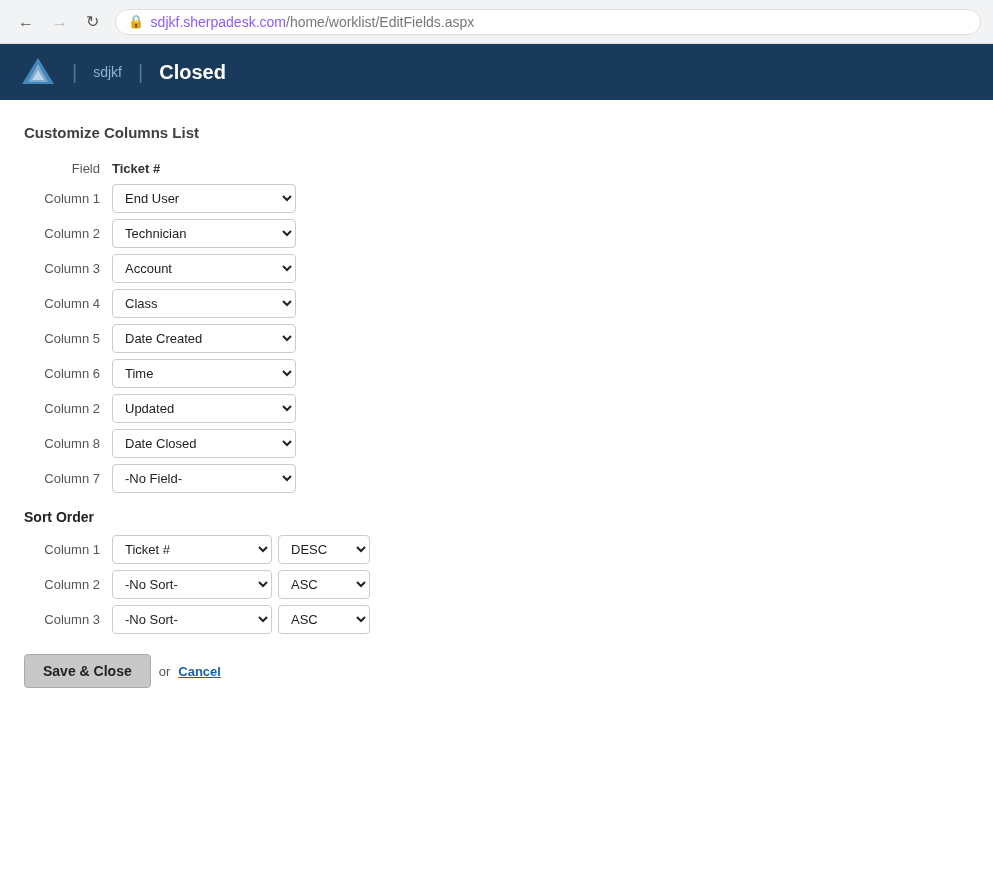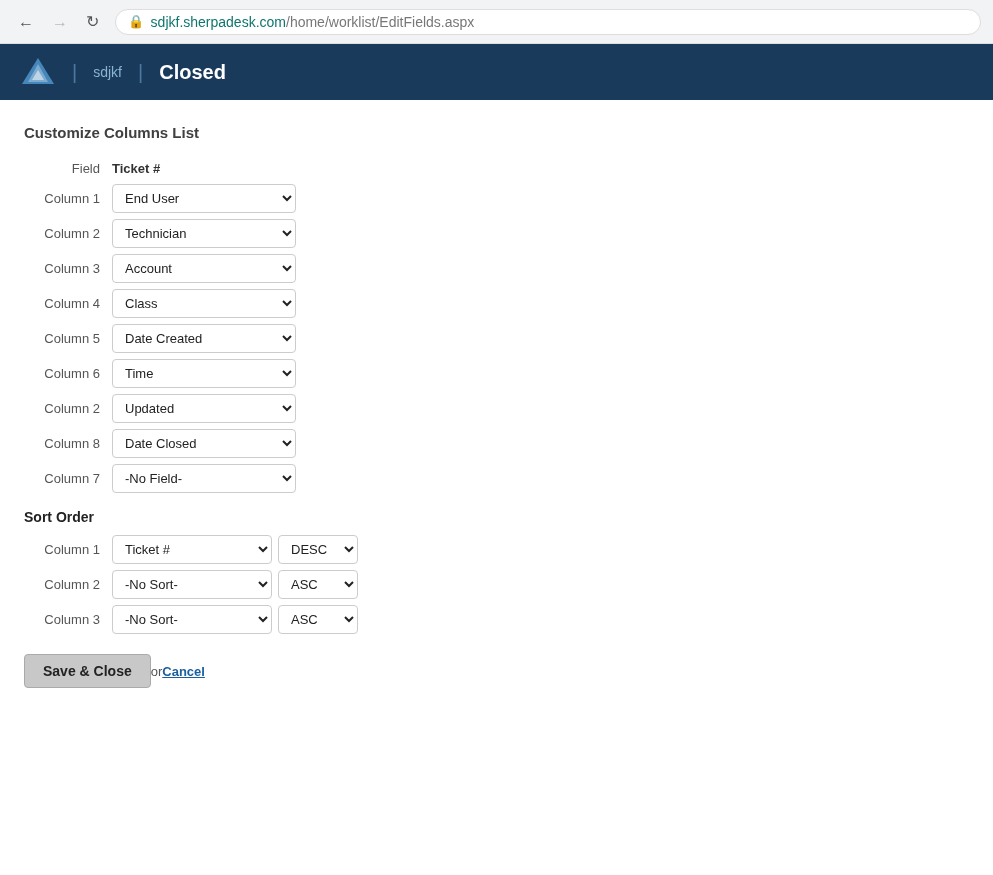--- a/index.html
+++ b/index.html
@@ -34,21 +34,21 @@
       flex: 1;
       display: flex;
       align-items: center;
       background: #fff;
       border: 1px solid #ddd;
       border-radius: 20px;
       padding: 4px 12px;
       gap: 6px;
     }
     .lock-icon { color: #555; font-size: 13px; }
-    .url-domain { color: #0f766e; }
+    .url-domain { color: #8b5cf6; }
     .url-path { color: #777; }
 
     
     .app-header {
       background: #1a3a5c;
       display: flex;
       align-items: center;
       padding: 0 20px;
       height: 56px;
       gap: 16px;
@@ -117,36 +117,36 @@
       border-radius: 4px;
       padding: 5px 8px;
       font-size: 13px;
       color: #222;
       background: #fff;
       cursor: pointer;
       appearance: auto;
     }
     .col-select { width: 184px; }
     .sort-select { width: 160px; }
-    .sort-dir-select { width: 80px; margin-left: 6px; }
+    .sort-dir-select { width: 92px; margin-left: 6px; }
 
     .section-header {
       font-size: 14px;
       font-weight: bold;
       margin-top: 16px;
       margin-bottom: 10px;
       color: #222;
     }
 
     
     .action-row {
       display: flex;
       align-items: center;
       margin-top: 20px;
-      gap: 0;
+      gap: 8px;
     }
     .save-btn {
       background: #c8c8c8;
       border: 1px solid #aaa;
       border-radius: 4px;
       padding: 8px 18px;
       font-size: 14px;
       font-weight: bold;
       color: #222;
       cursor: pointer;

